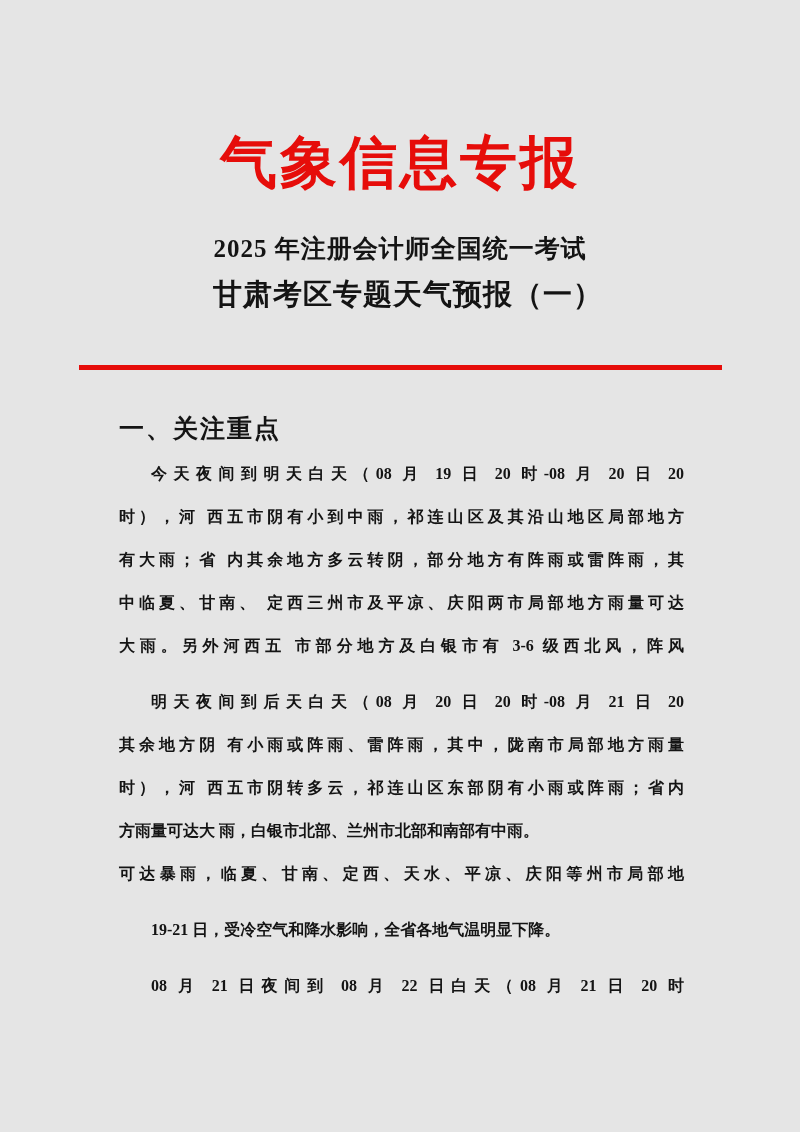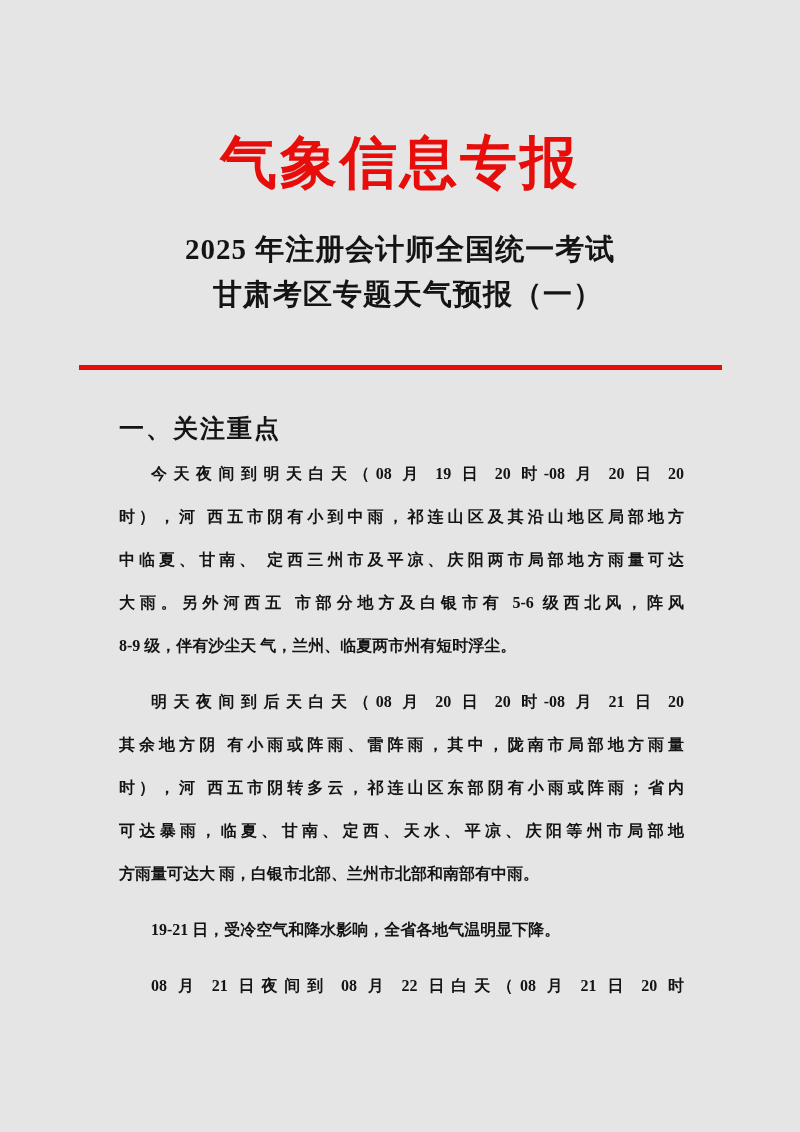--- a/index.html
+++ b/index.html
@@ -19,21 +19,21 @@
     font-size: 57px;
     line-height: 64px;
     font-weight: bold;
     letter-spacing: 3px;
     color: #e60d0a;
   }
   .doc-subtitle1 {
     position: absolute;
     top: 231px; left: 0; right: 0;
     text-align: center;
-    font-size: 29px;
+    font-size: 25px;
     line-height: 36px;
     font-weight: bold;
     letter-spacing: 1px;
   }
   .doc-subtitle2 {
     position: absolute;
     top: 276px; left: 0; right: 0;
     text-align: center;
     font-size: 29px;
     line-height: 36px;
@@ -99,31 +99,31 @@
 
   <div class="header-rule"></div>
 
   <div class="section-heading">一、关注重点</div>
 
   <div class="body-text">
 
     <div class="para">
       <div class="bl j ind">今天夜间到明天白天（08 月 19 日 20 时-08 月 20 日 20</div>
       <div class="bl j">时），河 西五市阴有小到中雨，祁连山区及其沿山地区局部地方</div>
+      <div class="bl j">有大雨；省 内其余地方多云转阴，部分地方有阵雨或雷阵雨，其</div>
       <div class="bl j">中临夏、甘南、 定西三州市及平凉、庆阳两市局部地方雨量可达</div>
-      <div class="bl j">大雨。另外河西五 市部分地方及白银市有 5-6 级西北风，阵风</div>
-      <div class="bl">8-9 级，伴有沙尘天 气，兰州、临夏两市州有短时浮尘。</div>
+      <div class="bl j">大雨。另外河西五 市部分地方及白银市有 3-6 级西北风，阵风</div>
     </div>
 
     <div class="para">
       <div class="bl j ind">明天夜间到后天白天（08 月 20 日 20 时-08 月 21 日 20</div>
       <div class="bl j">其余地方阴 有小雨或阵雨、雷阵雨，其中，陇南市局部地方雨量</div>
       <div class="bl j">时），河 西五市阴转多云，祁连山区东部阴有小雨或阵雨；省内</div>
+      <div class="bl">方雨量可达大 雨，白银市北部、兰州市北部和南部有中雨。</div>
       <div class="bl j">可达暴雨，临夏、甘南、定西、天水、平凉、庆阳等州市局部地</div>
-      <div class="bl">方雨量可达大 雨，白银市北部、兰州市北部和南部有中雨。</div>
     </div>
 
     <div class="para">
       <div class="bl ind">19-21 日，受冷空气和降水影响，全省各地气温明显下降。</div>
     </div>
 
     <div class="para">
       <div class="bl j ind">08 月 21 日夜间到 08 月 22 日白天（08 月 21 日 20 时</div>
     </div>
 

